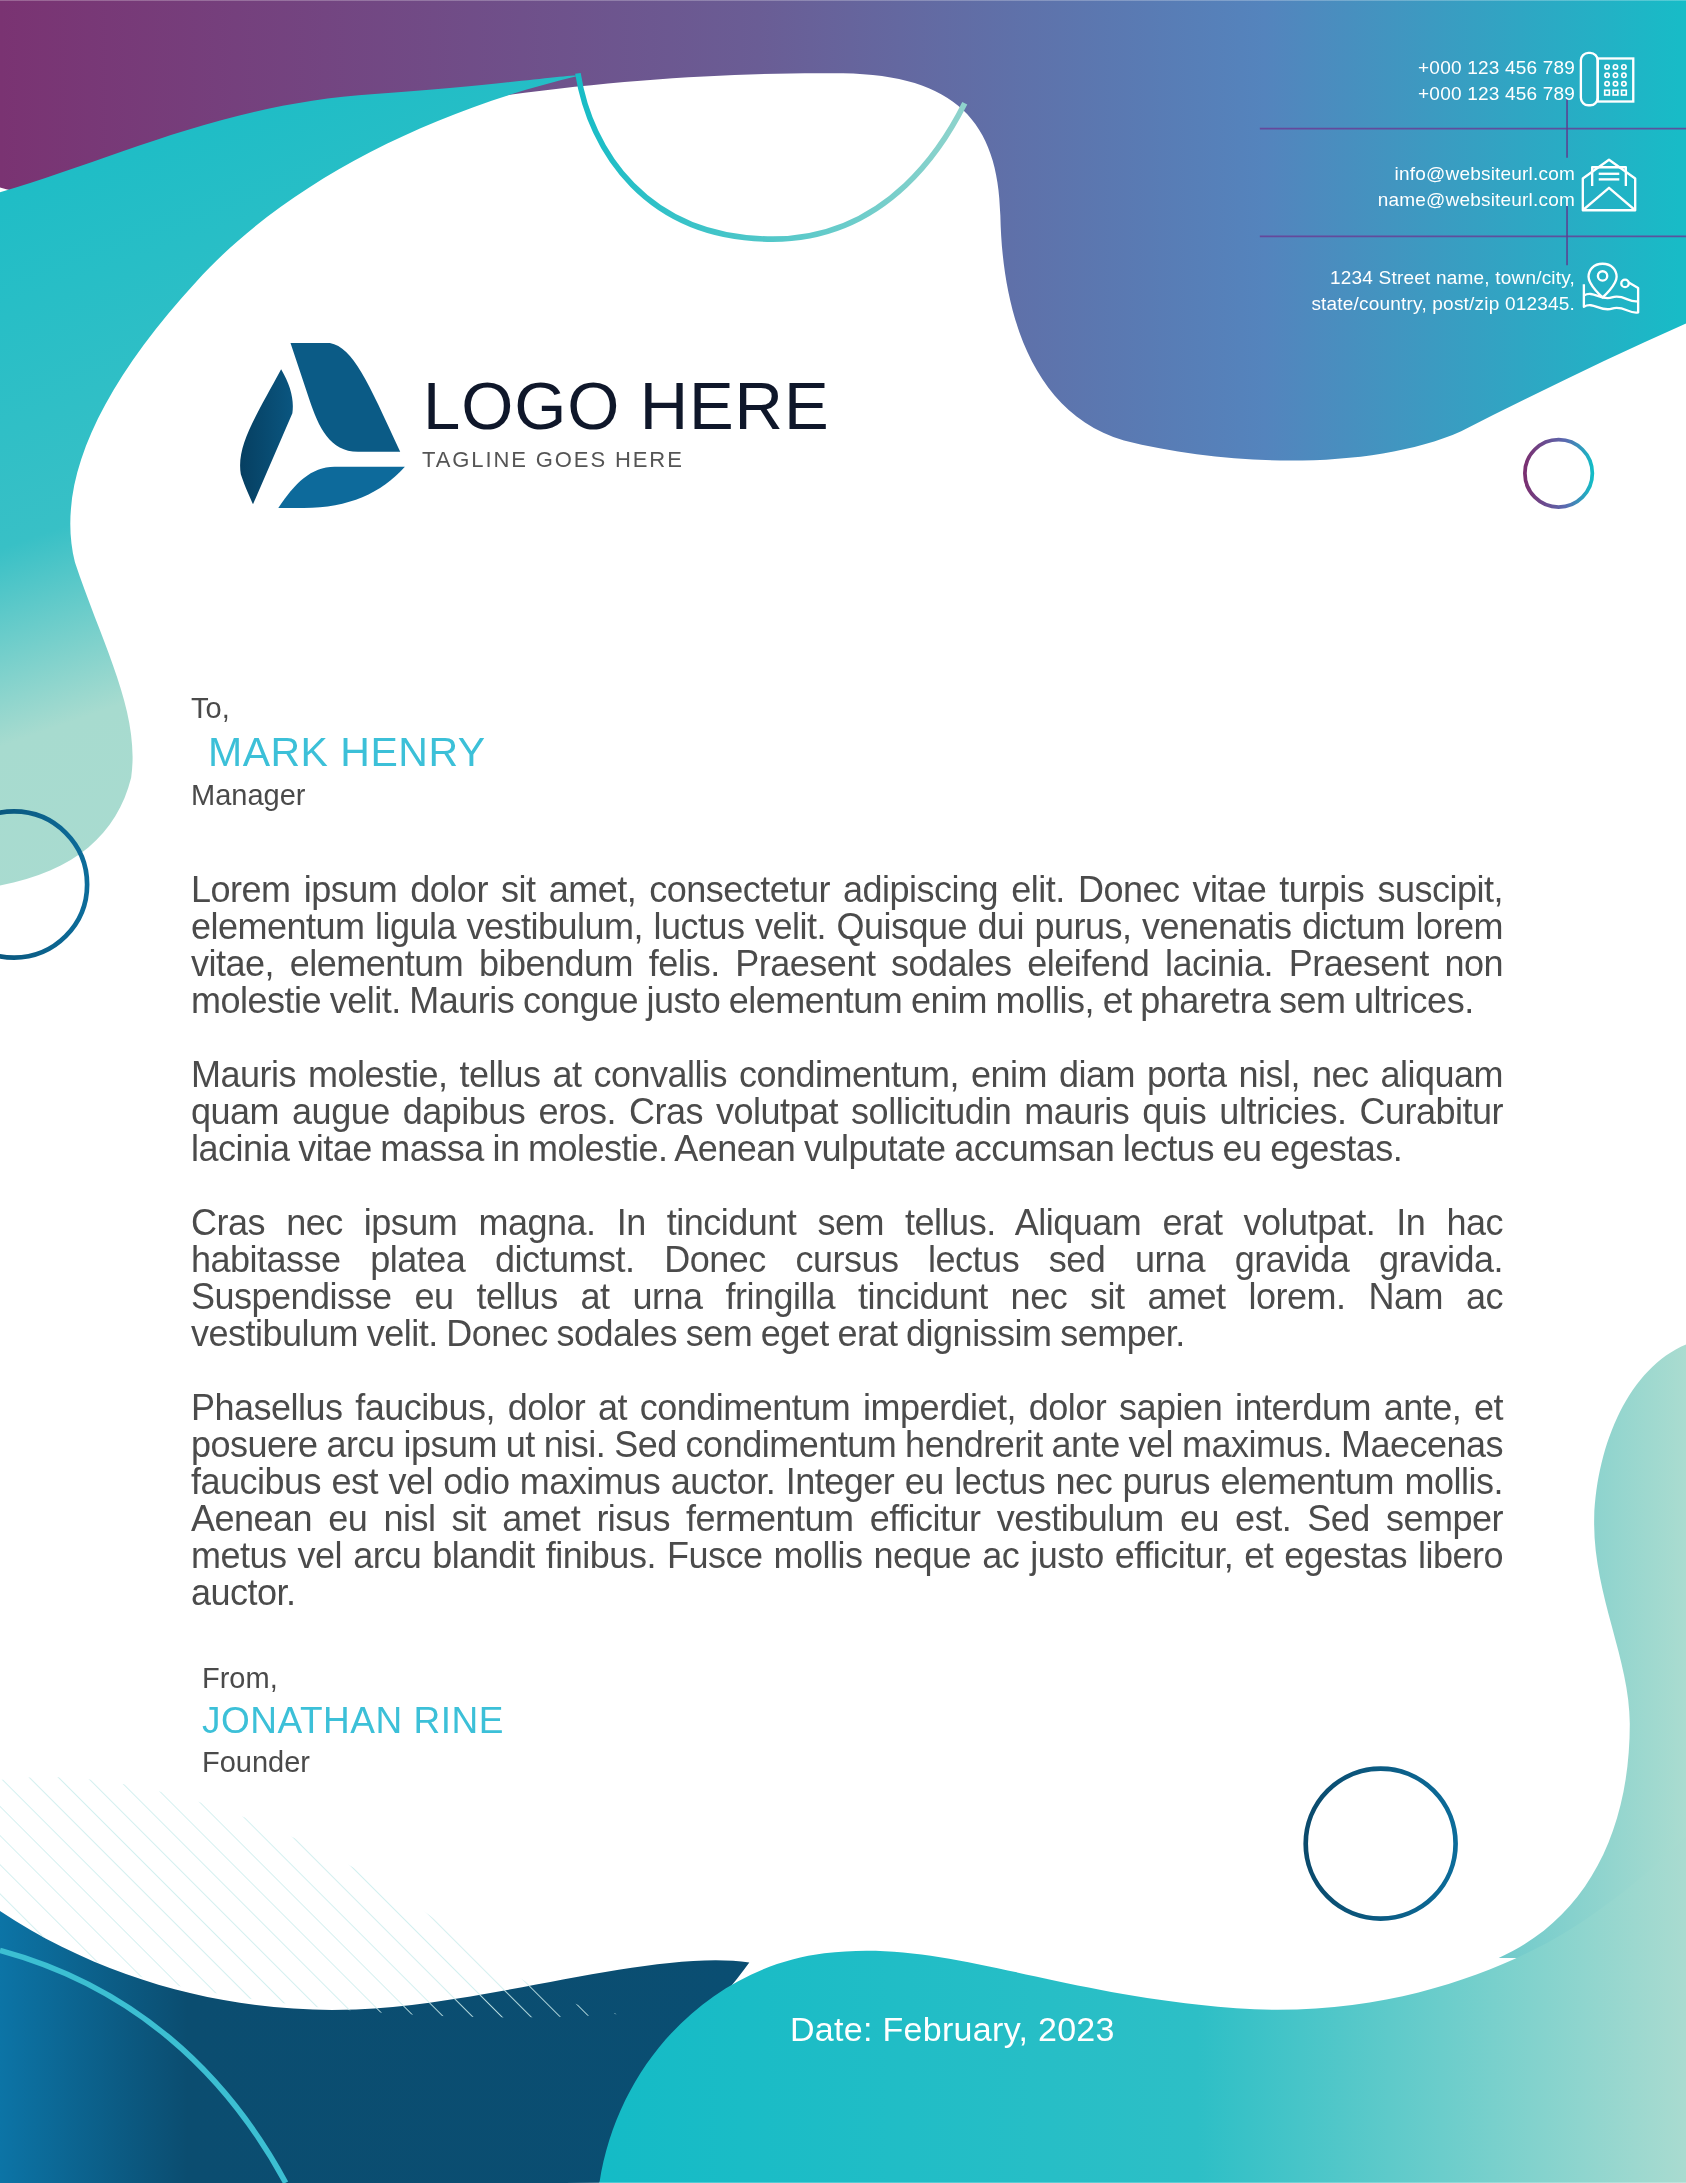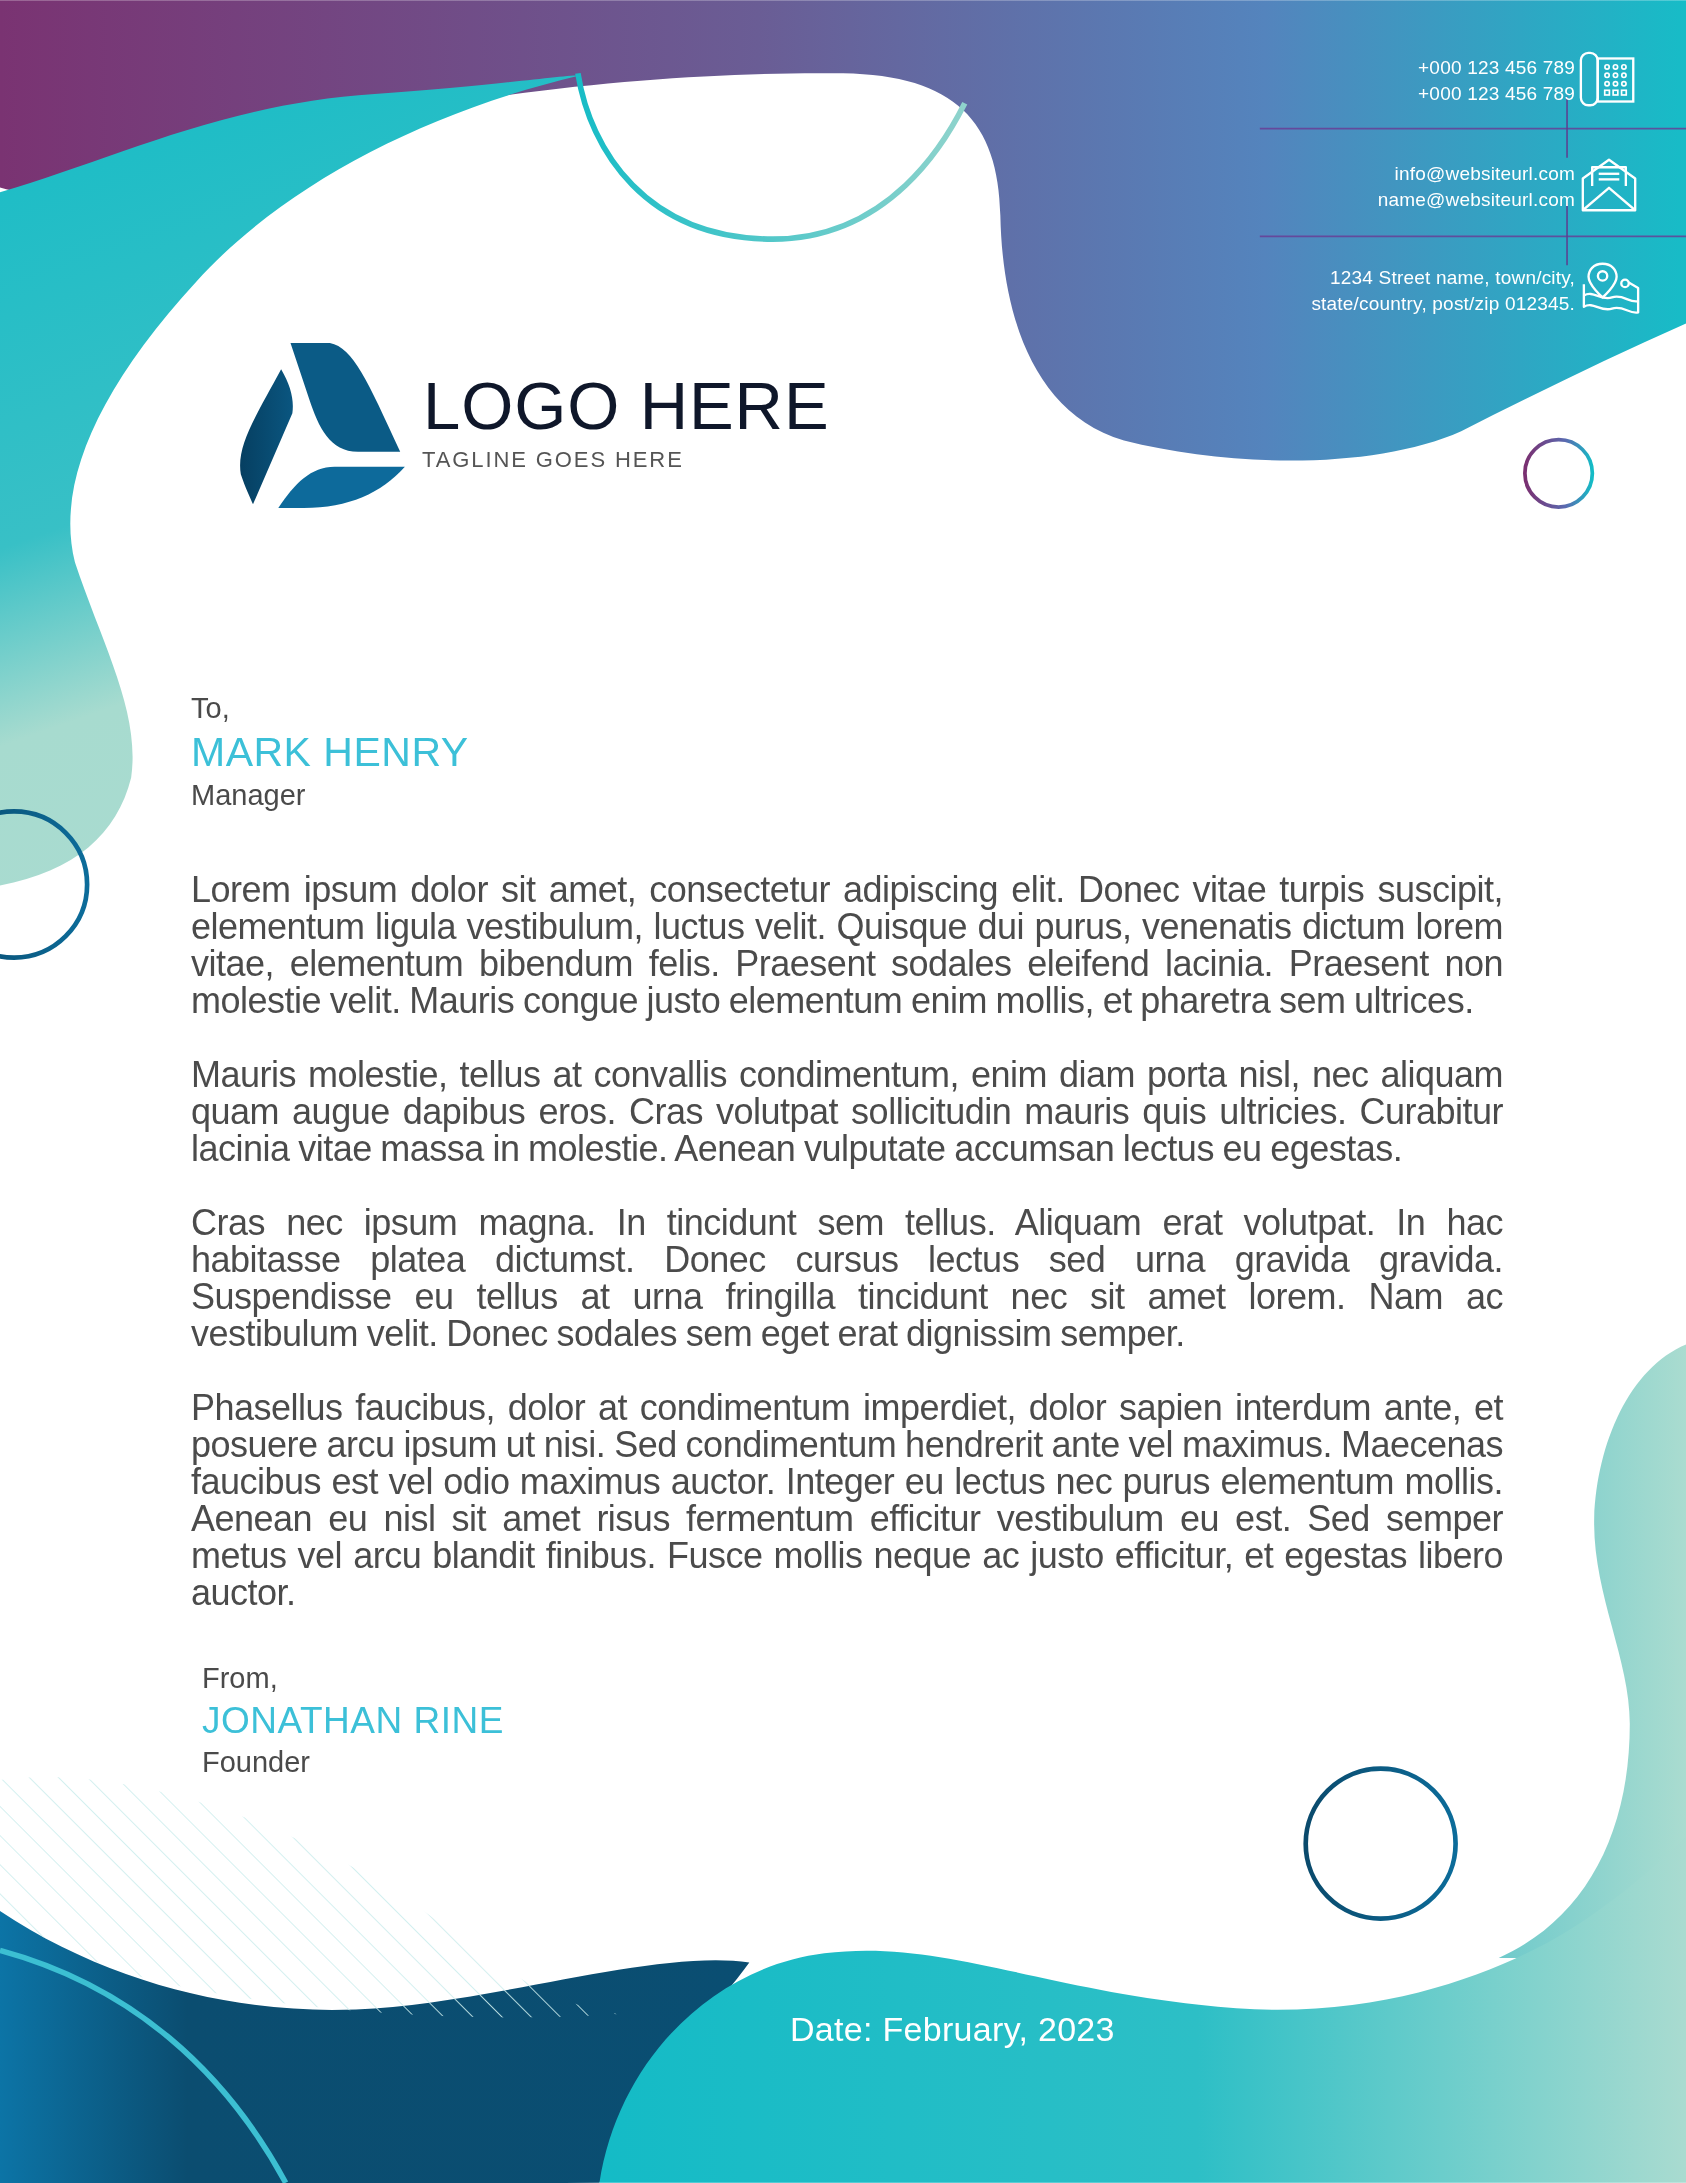--- a/index.html
+++ b/index.html
@@ -210,21 +210,21 @@
           <stop offset="1" stop-color="#0a5680"></stop>
         </linearGradient>
       </defs>
   </svg>
 </div>
 <div class="layer logo-title">LOGO HERE</div>
 <div class="layer logo-tag">TAGLINE GOES HERE</div>
 
 <div class="layer" style="left:191px; top:690px;">
   <div class="label-small">To,</div>
-  <div class="name-accent" style="margin-top:0.9px;">MARK HENRY</div>
+  <div class="name-accent" style="margin-top:0.9px;margin-left:17px;">MARK HENRY</div>
   <div class="label-small">Manager</div>
 </div>
 
 <div class="layer body-text">
   <p>Lorem ipsum dolor sit amet, consectetur adipiscing elit. Donec vitae turpis suscipit, elementum ligula vestibulum, luctus velit. Quisque dui purus, venenatis dictum lorem vitae, elementum bibendum felis. Praesent sodales eleifend lacinia. Praesent non molestie velit. Mauris congue justo elementum enim mollis, et pharetra sem ultrices.</p>
   <p>Mauris molestie, tellus at convallis condimentum, enim diam porta nisl, nec aliquam quam augue dapibus eros. Cras volutpat sollicitudin mauris quis ultricies. Curabitur lacinia vitae massa in molestie. Aenean vulputate accumsan lectus eu egestas.</p>
   <p>Cras nec ipsum magna. In tincidunt sem tellus. Aliquam erat volutpat. In hac habitasse platea dictumst. Donec cursus lectus sed urna gravida gravida. Suspendisse eu tellus at urna fringilla tincidunt nec sit amet lorem. Nam ac vestibulum velit. Donec sodales sem eget erat dignissim semper.</p>
   <p>Phasellus faucibus, dolor at condimentum imperdiet, dolor sapien interdum ante, et posuere arcu ipsum ut nisi. Sed condimentum hendrerit ante vel maximus. Maecenas faucibus est vel odio maximus auctor. Integer eu lectus nec purus elementum mollis. Aenean eu nisl sit amet risus fermentum efficitur vestibulum eu est. Sed semper metus vel arcu blandit finibus. Fusce mollis neque ac justo efficitur, et egestas libero auctor.</p>
 </div>
 

